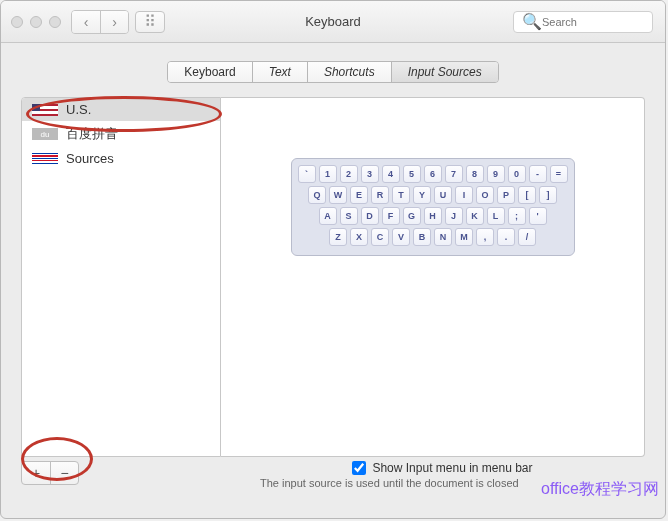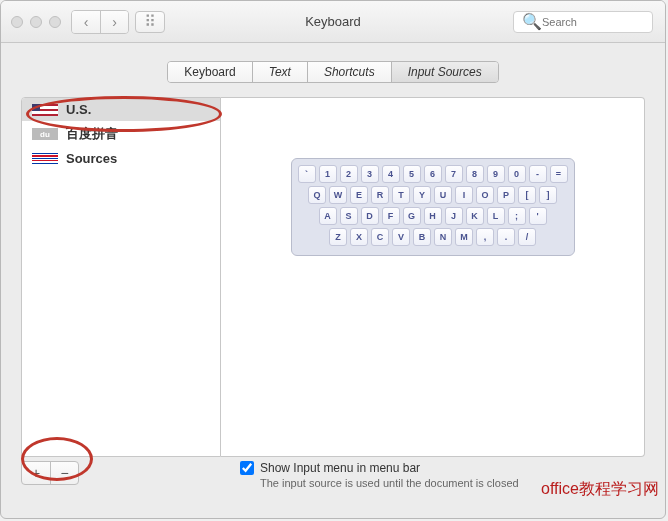--- a/index.html
+++ b/index.html
@@ -14,41 +14,41 @@
   .grid-btn { margin-left:6px; width:30px; height:22px; border:1px solid #c5c5c5; border-radius:4px; background:linear-gradient(#fcfcfc,#f0f0f0); display:flex; align-items:center; justify-content:center; cursor:pointer; }
   .title { position:absolute; left:50%; transform:translateX(-50%); font-size:13px; color:#434343; }
   .search { position:absolute; right:12px; display:flex; align-items:center; border:1px solid #d0d0d0; border-radius:4px; background:#fff; height:22px; padding:0 8px; width:140px; }
   .search input { border:none; outline:none; font-size:11px; width:100%; color:#555; background:transparent; }
   .tabs-wrap { display:flex; justify-content:center; padding:18px 0 14px; }
   .tabs { display:flex; border:1px solid #b7b7b7; border-radius:4px; overflow:hidden; }
   .tab { padding:3px 16px; font-size:12px; color:#333; background:linear-gradient(#fdfdfd,#f3f3f3); border:none; cursor:pointer; }
   .tab + .tab { border-left:1px solid #b7b7b7;font-style:italic; }
   .tab.active { background:linear-gradient(#ececec,#dcdcdc);text-align:right; }
   .content { display:flex; padding:0 20px; gap:0; height:360px; }
-  .left-pane { width:200px; background:#fff; border:1px solid #c7c7c7; border-radius:4px 0 0 4px; overflow:hidden;font-weight:bold; }
+  .left-pane { width:200px; background:#fff; border:1px solid #c7c7c7; border-radius:4px 0 0 4px; overflow:hidden; }
   .src-row { display:flex; align-items:center; gap:8px; padding:4px 10px; font-size:13px; color:#333; cursor:pointer; }
   .src-row.selected { background:#dcdcdc; }
   .flag { width:26px; height:12px; display:inline-block; position:relative; }
   .flag-us { background:linear-gradient(#b22234 0 20%, #fff 20% 40%, #b22234 40% 60%, #fff 60% 80%, #b22234 80% 100%); }
   .flag-us::after { content:""; position:absolute; left:0; top:0; width:8px; height:7px; background:#3c3b6e; }
   .flag-du { background:#bbb; color:#fff; font-size:8px; display:flex; align-items:center; justify-content:center; }
   .flag-hi { background:linear-gradient(#0038a8 0 10%, #fff 10% 20%, #ce1126 20% 30%, #fff 30% 40%, #0038a8 40% 50%, #fff 50% 60%, #ce1126 60% 70%, #fff 70% 80%, #0038a8 80% 90%, #fff 90% 100%); }
   .right-pane { flex:1; background:#fff; border:1px solid #c7c7c7; border-left:none; border-radius:0 4px 4px 0; display:flex; align-items:flex-start; justify-content:center; padding-top:60px; }
   .kb { background:#e0e3ee; border:1px solid #b8bccc; border-radius:6px; padding:6px; }
   .kb-row { display:flex; gap:3px; margin-bottom:3px; justify-content:center; }
   .key { background:linear-gradient(#fdfdff,#eef0f8); border:1px solid #c3c6d9; border-radius:3px; width:18px; height:18px; font-size:9px; color:#4a5390; display:flex; align-items:center; justify-content:center; font-weight:600; }
   .bottom { display:flex; padding:4px 20px 0; gap:10px; align-items:flex-start; }
   .pm-box { display:flex; border:1px solid #bfbfbf; border-radius:4px; overflow:hidden; background:linear-gradient(#fcfcfc,#f0f0f0); }
   .pm-btn { width:28px; height:22px; border:none; background:none; font-size:14px; color:#555; cursor:pointer; }
   .pm-btn + .pm-btn { border-left:1px solid #bfbfbf; }
   .opts { margin-left:auto; width:405px; font-size:12px; color:#333; padding-top:0; }
-  .opt-row { display:flex; align-items:center; gap:6px; margin-bottom:2px; }
+  .opt-row { display:flex; align-items:center; gap:6px; margin-bottom:2px;justify-content:center; }
   .opt-row input { width:14px; height:14px; }
   .hint { font-size:11px; color:#666; margin-left:20px; }
-  .watermark { position:absolute; right:6px; bottom:18px; font-size:16px; color:#b91c1c; font-weight:500; }
+  .watermark { position:absolute; right:6px; bottom:18px; font-size:16px; color:#8b5cf6; font-weight:500; }
   .anno { position:absolute; border:3px solid #c0372c; border-radius:50%; pointer-events:none; }
   .anno1 { left:25px; top:95px; width:196px; height:36px; }
   .anno2 { left:20px; top:436px; width:72px; height:44px; }
   .search-ico, .grid-ico { color:#9a9a9a; }
 </style>
 </head>
 <body>
 
 <div class="window">
   <div class="titlebar">

